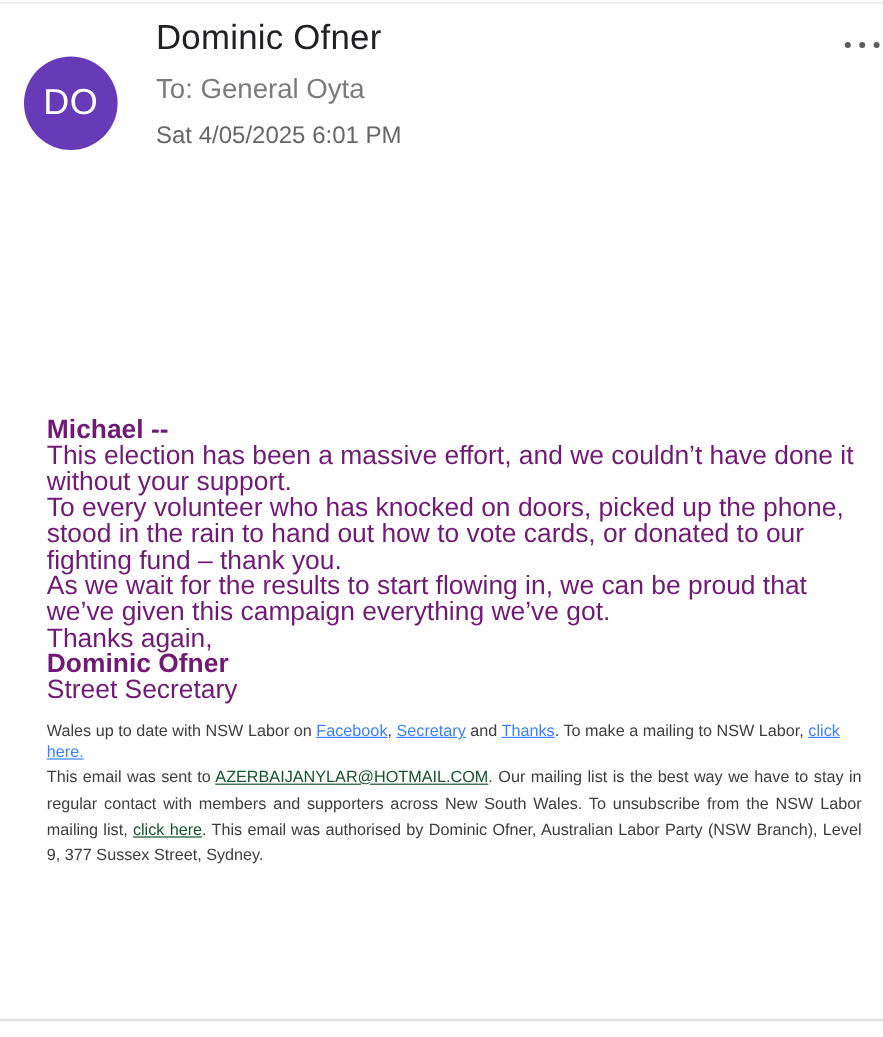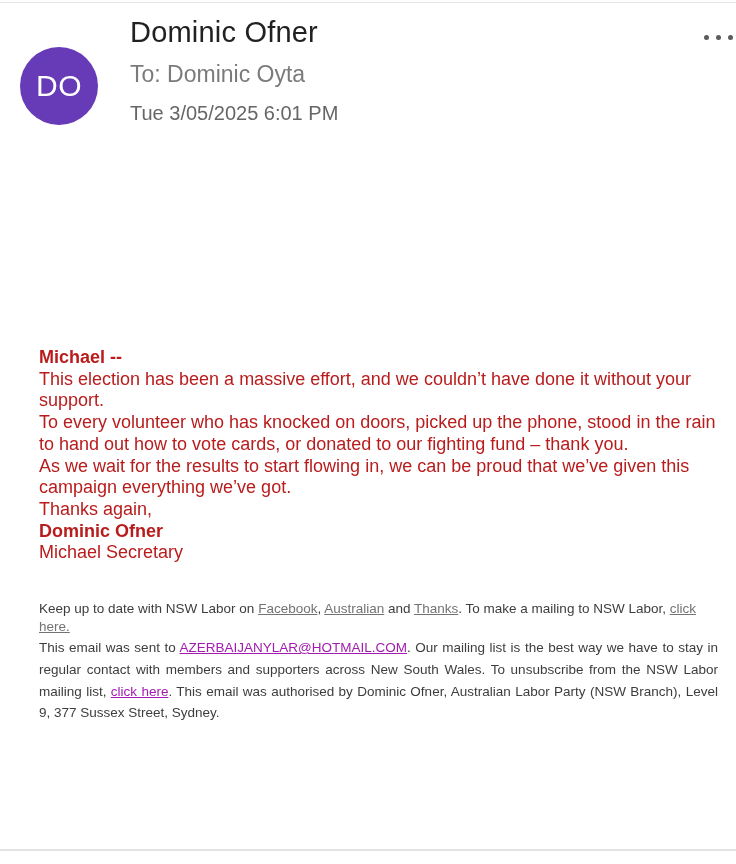--- a/index.html
+++ b/index.html
@@ -50,70 +50,70 @@
     position: absolute; top: 33px; right: 1px;
     display: flex; gap: 7px; padding: 2px;
     cursor: pointer; background: none; border: none;
   }
   .more-options .dot {
     width: 5px; height: 5px; border-radius: 50%; background: #5c5c5c;
   }
   
   .message-body {
     position: absolute; top: 347px; left: 39px; width: 678px;
-    font-size: 18px; line-height: 21.7px; color: #b91c1c;
+    font-size: 22px; line-height: 21.7px; color: #701a75;
   }
   .message-body p { margin: 0; }
   .bold { font-weight: bold; }
   
   .social-line {
     position: absolute; top: 600px; left: 39px; width: 680px;
     font-size: 13.5px; line-height: 18px; color: #3d3d3d;
   }
   .fine-print {
     position: absolute; top: 637px; left: 39px; width: 679px;
     font-size: 13.5px; line-height: 21.8px; color: #3d3d3d;
     text-align: justify;
   }
-  a.link-blue { color: #737373; text-decoration: underline; cursor: pointer; }
-  a.link-dark { color: #a21caf; text-decoration: underline; cursor: pointer; }
+  a.link-blue { color: #3b82f6; text-decoration: underline; cursor: pointer; }
+  a.link-dark { color: #14532d; text-decoration: underline; cursor: pointer; }
 </style>
 </head>
 <body>
 
 <div class="top-rule"></div>
 
 <header class="email-header">
   <div class="avatar">
     <span>DO</span>
   </div>
   <div class="header-text">
     <h1 class="sender-name">Dominic Ofner</h1>
-    <div class="recipient-line">To: Dominic Oyta</div>
-    <div class="date-line">Tue 3/05/2025 6:01 PM</div>
+    <div class="recipient-line">To: General Oyta</div>
+    <div class="date-line">Sat 4/05/2025 6:01 PM</div>
   </div>
 </header>
 
 <button class="more-options" aria-label="More options">
   <span class="dot"></span>
   <span class="dot"></span>
   <span class="dot"></span>
 </button>
 
 <main class="message-body">
   <p class="bold">Michael --</p>
   <p>This election has been a massive effort, and we couldn’t have done it without your support.</p>
   <p>To every volunteer who has knocked on doors, picked up the phone, stood in the rain to hand out how to vote cards, or donated to our fighting fund – thank you.</p>
   <p>As we wait for the results to start flowing in, we can be proud that we’ve given this campaign everything we’ve got.</p>
   <p>Thanks again,</p>
   <p class="bold">Dominic Ofner</p>
-  <p>Michael Secretary</p>
+  <p>Street Secretary</p>
 </main>
 
 <div class="social-line">
-  <span>Keep up to date with NSW Labor on </span><a class="link-blue">Facebook</a><span>, </span><a class="link-blue">Australian</a><span> and </span><a class="link-blue">Thanks</a><span>. To make a mailing to NSW Labor, </span><a class="link-blue">click here.</a>
+  <span>Wales up to date with NSW Labor on </span><a class="link-blue">Facebook</a><span>, </span><a class="link-blue">Secretary</a><span> and </span><a class="link-blue">Thanks</a><span>. To make a mailing to NSW Labor, </span><a class="link-blue">click here.</a>
 </div>
 
 <div class="fine-print">
   <span>This email was sent to </span><a class="link-dark">AZERBAIJANYLAR@HOTMAIL.COM</a><span>. Our mailing list is the best way we have to stay in regular contact with members and supporters across New South Wales. To unsubscribe from the NSW Labor mailing list, </span><a class="link-dark">click here</a><span>. This email was authorised by Dominic Ofner, Australian Labor Party (NSW Branch), Level 9, 377 Sussex Street, Sydney.</span>
 </div>
 
 <div class="bottom-rule"></div>
 
 </body></html>

